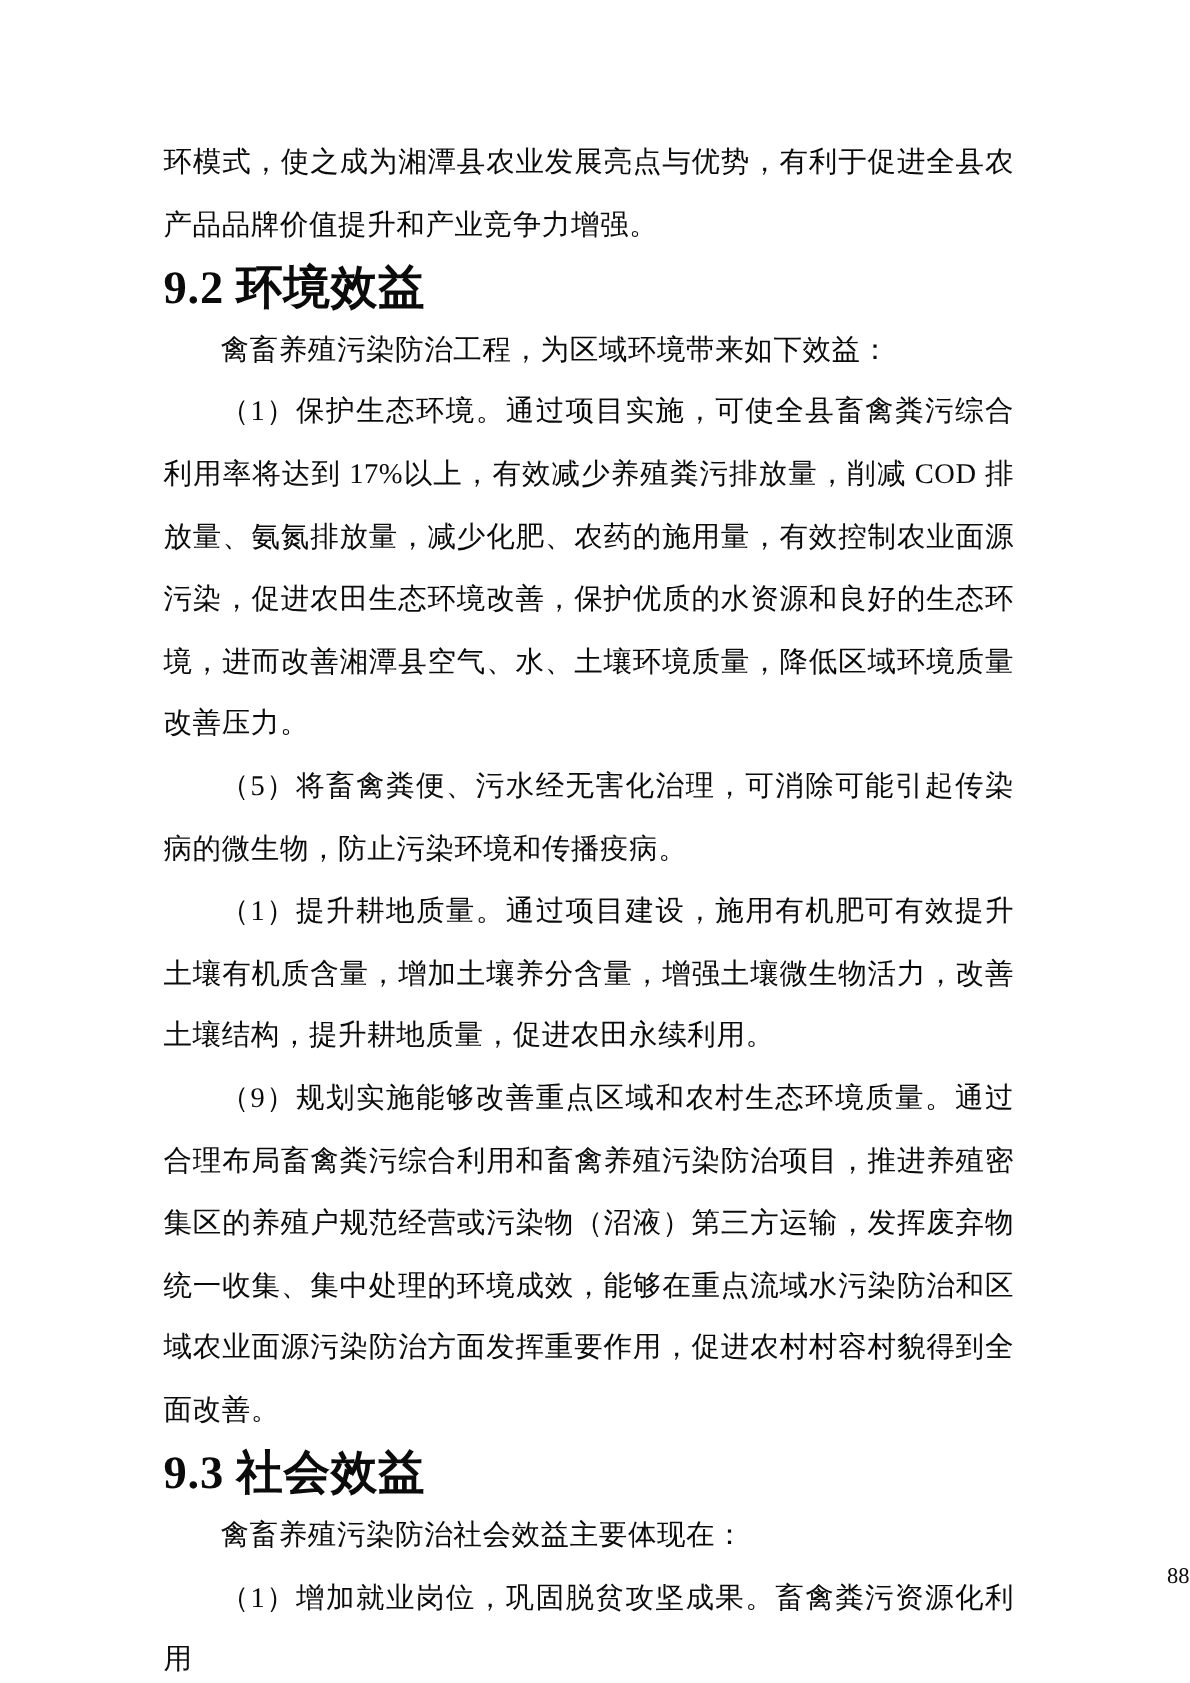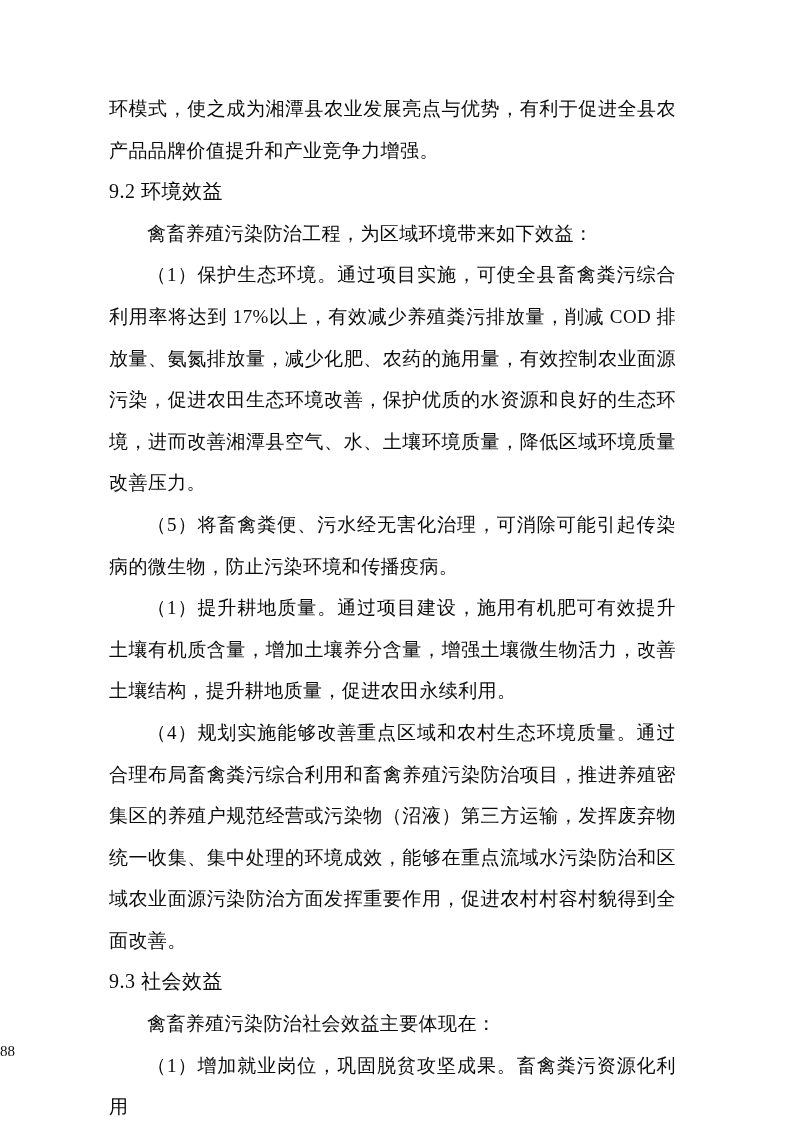--- a/index.html
+++ b/index.html
@@ -28,45 +28,45 @@
     font-size: 19px;
     line-height: 41.6px;
     text-align: justify;
     letter-spacing: 0.4px;
   }
   p.indent {
     text-indent: 2em;
   }
   h2.heading {
     margin: 0;
-    font-size: 20px;
+    font-size: 31px;
     line-height: 41.6px;
-    font-weight: normal;
+    font-weight: bold;
     letter-spacing: 0.5px;
   }
   .page-number {
     position: absolute;
     left: 0;
     right: 0;
     bottom: 62px;
-    text-align: left;
+    text-align: right;
     font-size: 15px;
     color: #0b0b0b;
   }
 </style>
 </head>
 <body>
 
 <div class="page">
   <div class="content">
     <p class="body">环模式，使之成为湘潭县农业发展亮点与优势，有利于促进全县农产品品牌价值提升和产业竞争力增强。</p>
     <h2 class="heading">9.2 环境效益</h2>
     <p class="body indent">禽畜养殖污染防治工程，为区域环境带来如下效益：</p>
     <p class="body indent">（1）保护生态环境。通过项目实施，可使全县畜禽粪污综合利用率将达到 17%以上，有效减少养殖粪污排放量，削减 COD 排放量、氨氮排放量，减少化肥、农药的施用量，有效控制农业面源污染，促进农田生态环境改善，保护优质的水资源和良好的生态环境，进而改善湘潭县空气、水、土壤环境质量，降低区域环境质量改善压力。</p>
     <p class="body indent">（5）将畜禽粪便、污水经无害化治理，可消除可能引起传染病的微生物，防止污染环境和传播疫病。</p>
     <p class="body indent">（1）提升耕地质量。通过项目建设，施用有机肥可有效提升土壤有机质含量，增加土壤养分含量，增强土壤微生物活力，改善土壤结构，提升耕地质量，促进农田永续利用。</p>
-    <p class="body indent">（4）规划实施能够改善重点区域和农村生态环境质量。通过合理布局畜禽粪污综合利用和畜禽养殖污染防治项目，推进养殖密集区的养殖户规范经营或污染物（沼液）第三方运输，发挥废弃物统一收集、集中处理的环境成效，能够在重点流域水污染防治和区域农业面源污染防治方面发挥重要作用，促进农村村容村貌得到全面改善。</p>
+    <p class="body indent">（9）规划实施能够改善重点区域和农村生态环境质量。通过合理布局畜禽粪污综合利用和畜禽养殖污染防治项目，推进养殖密集区的养殖户规范经营或污染物（沼液）第三方运输，发挥废弃物统一收集、集中处理的环境成效，能够在重点流域水污染防治和区域农业面源污染防治方面发挥重要作用，促进农村村容村貌得到全面改善。</p>
     <h2 class="heading">9.3 社会效益</h2>
     <p class="body indent">禽畜养殖污染防治社会效益主要体现在：</p>
     <p class="body indent">（1）增加就业岗位，巩固脱贫攻坚成果。畜禽粪污资源化利用</p>
   </div>
   <div class="page-number">88</div>
 </div>
 
 </body></html>

